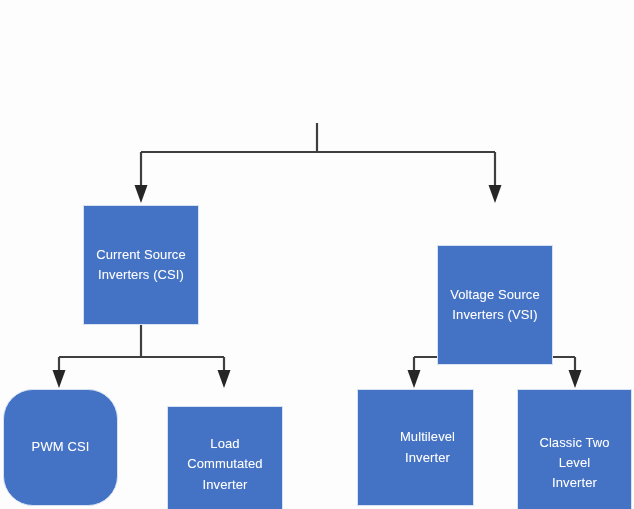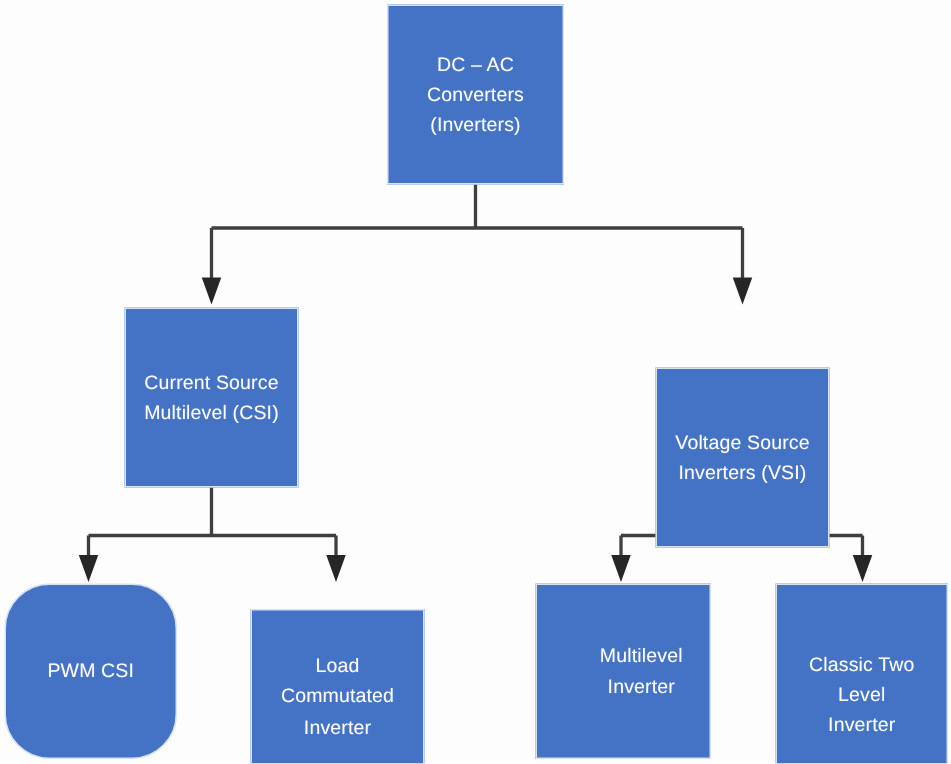--- a/index.html
+++ b/index.html
@@ -76,28 +76,24 @@
     <polygon points="224,388 217.5,370 230.5,370"></polygon>
 
     <line x1="495" y1="325" x2="495" y2="357"></line>
     <line x1="414" y1="357" x2="575" y2="357"></line>
     <line x1="414" y1="357" x2="414" y2="371"></line>
     <polygon points="414,388 407.5,370 420.5,370"></polygon>
     <line x1="575" y1="357" x2="575" y2="371"></line>
     <polygon points="575,388 568.5,370 581.5,370"></polygon>
   </svg>
 
-  <div class="node" style="left:258px; top:3px; width:118px; height:120px;">
-    <span class="node-label">DC – AC Converters
-(Inverters)</span>
-  </div>
 
   <div class="node" style="left:83px; top:205px; width:116px; height:120px;">
     <span class="node-label">Current Source
-Multilevel (CSI)</span>
+Inverters (CSI)</span>
   </div>
 
   <div class="node" style="left:437px; top:205px; width:116px; height:120px;margin-top:40px;">
     <span class="node-label">Voltage Source
 Inverters (VSI)</span>
   </div>
 
   <div class="node" style="left:3px; top:389px; width:115px; height:117px;border-radius:30px;">
     <span class="node-label">PWM CSI</span>
   </div>

